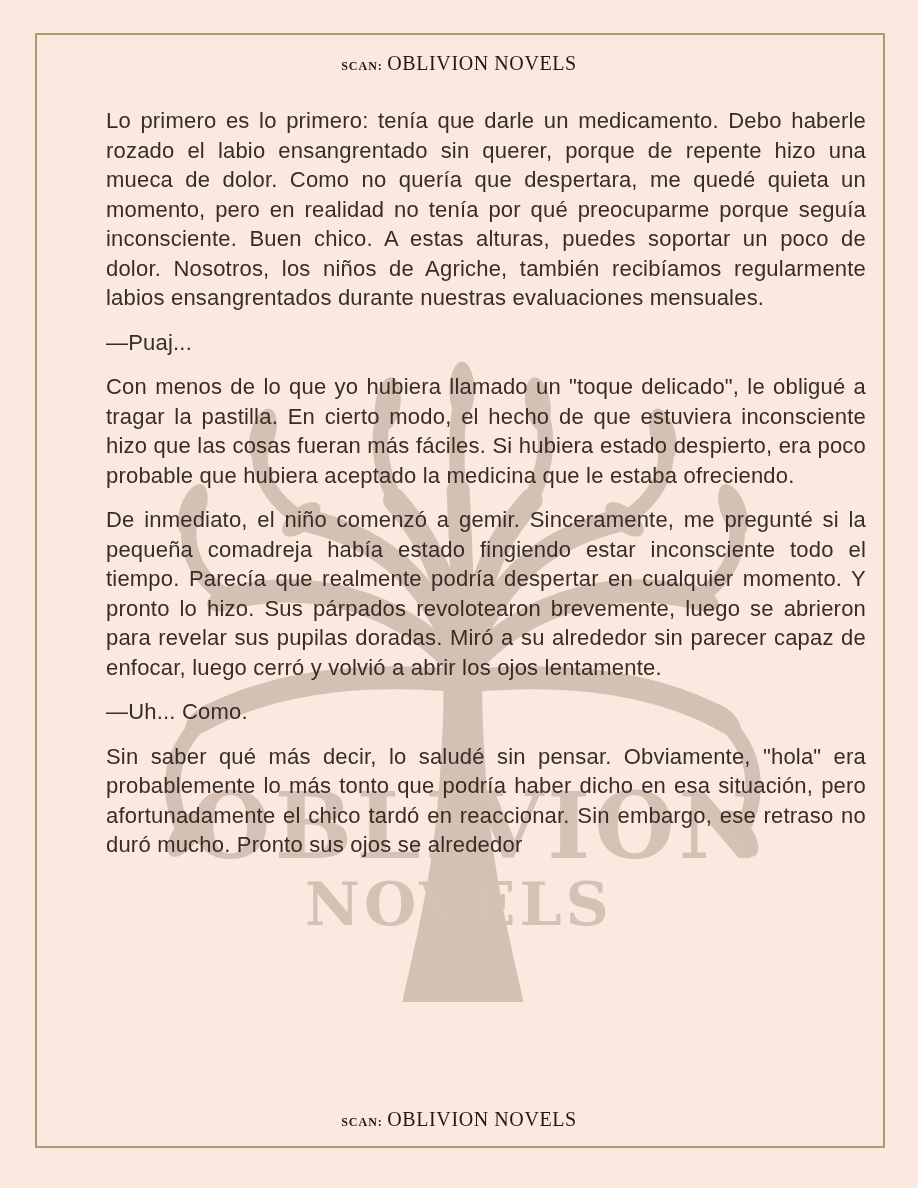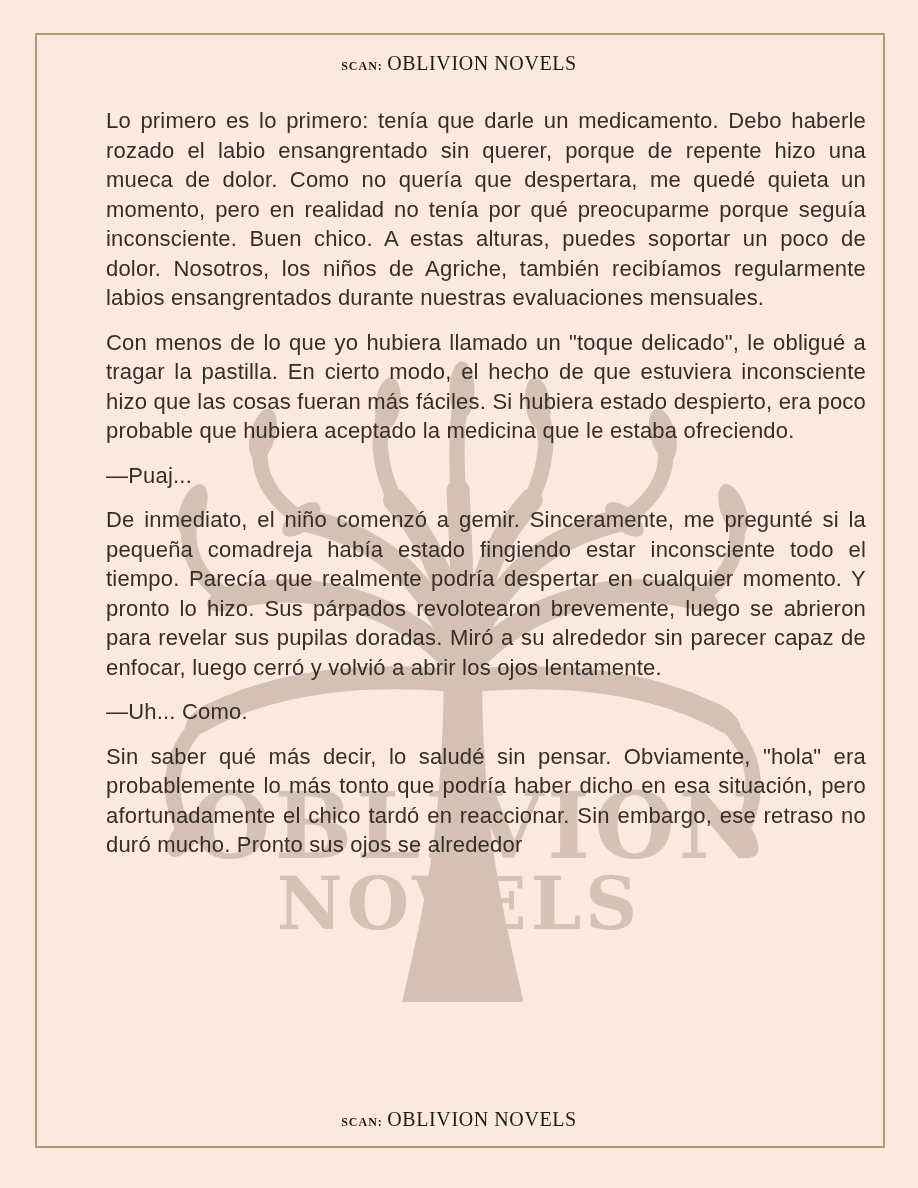--- a/index.html
+++ b/index.html
@@ -35,21 +35,21 @@
     width: 918px;
     text-align: center;
     font-family: "DejaVu Serif", serif;
     font-weight: bold;
     color: #d6c2b5;
     line-height: 88px;
     letter-spacing: 4px;
     user-select: none;
   }
   .watermark-words .wm-line1 { font-size: 92px; display: block; padding-left: 39px; }
-  .watermark-words .wm-line2 { font-size: 72px; display: block; margin-top: -10px; }
+  .watermark-words .wm-line2 { font-size: 60px; display: block; margin-top: -10px; }
   
   .runhead {
     position: absolute;
     left: 0; width: 918px;
     text-align: center;
     color: #201a15;
     white-space: nowrap;
   }
   .runhead.top    { top: 52px; }
   .runhead.bottom { top: 1108px; }
@@ -140,22 +140,22 @@
 
   <div class="frame"></div>
 
   <div class="runhead top">
     <span class="scan-label">SCAN:</span>
     <span class="brand-label">OBLIVION NOVELS</span>
   </div>
 
   <div class="story">
     <p>Lo primero es lo primero: tenía que darle un medicamento. Debo haberle rozado el labio ensangrentado sin querer, porque de repente hizo una mueca de dolor. Como no quería que despertara, me quedé quieta un momento, pero en realidad no tenía por qué preocuparme porque seguía inconsciente. Buen chico. A estas alturas, puedes soportar un poco de dolor. Nosotros, los niños de Agriche, también recibíamos regularmente labios ensangrentados durante nuestras evaluaciones mensuales.</p>
+    <p>—Puaj...</p>
     <p>Con menos de lo que yo hubiera llamado un "toque delicado", le obligué a tragar la pastilla. En cierto modo, el hecho de que estuviera inconsciente hizo que las cosas fueran más fáciles. Si hubiera estado despierto, era poco probable que hubiera aceptado la medicina que le estaba ofreciendo.</p>
-    <p>—Puaj...</p>
     <p>De inmediato, el niño comenzó a gemir. Sinceramente, me pregunté si la pequeña comadreja había estado fingiendo estar inconsciente todo el tiempo. Parecía que realmente podría despertar en cualquier momento. Y pronto lo hizo. Sus párpados revolotearon brevemente, luego se abrieron para revelar sus pupilas doradas. Miró a su alrededor sin parecer capaz de enfocar, luego cerró y volvió a abrir los ojos lentamente.</p>
     <p>—Uh... Como.</p>
     <p>Sin saber qué más decir, lo saludé sin pensar. Obviamente, "hola" era probablemente lo más tonto que podría haber dicho en esa situación, pero afortunadamente el chico tardó en reaccionar. Sin embargo, ese retraso no duró mucho. Pronto sus ojos se alrededor</p>
   </div>
 
   <div class="runhead bottom">
     <span class="scan-label">SCAN:</span>
     <span class="brand-label">OBLIVION NOVELS</span>
   </div>
 

